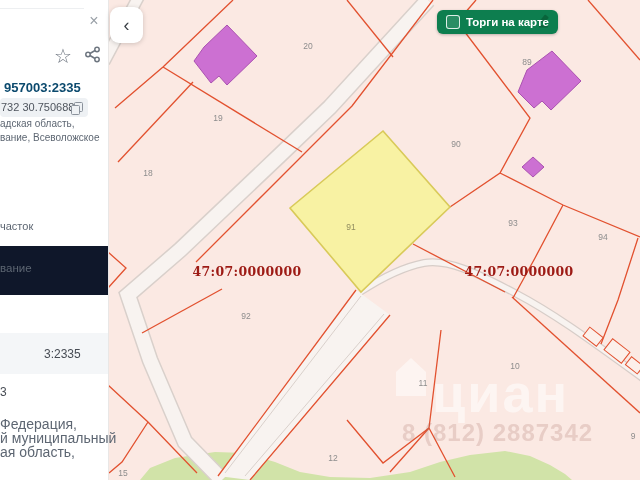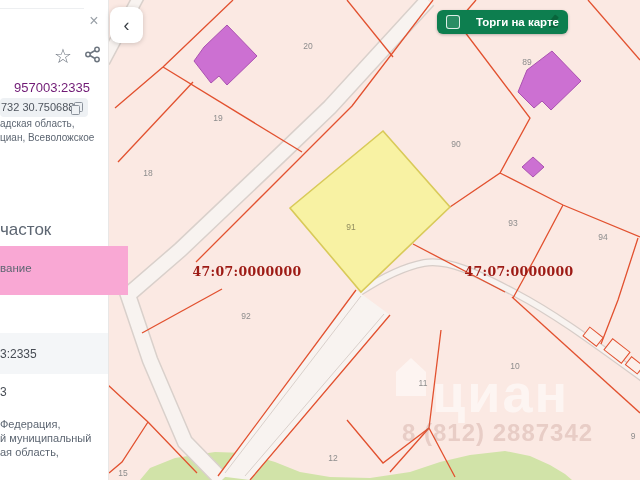--- a/index.html
+++ b/index.html
@@ -11,49 +11,49 @@
   #map-svg{position:absolute;left:0;top:0;}
 
   
   .sidebar{position:absolute;left:0;top:0;width:108px;height:480px;background:#ffffff;
            border-right:1px solid #e9e7e6;z-index:5;}
   .sb-divider{position:absolute;left:0;top:8px;width:84px;height:1px;background:#edeff1;}
   .sb-close{position:absolute;left:85px;top:12px;width:18px;height:18px;line-height:18px;
             text-align:center;font-size:16px;color:#9aa1a8;cursor:pointer;}
   .sb-star{position:absolute;left:54px;top:44px;font-size:20px;color:#6e7680;cursor:pointer;}
   .sb-share{position:absolute;left:84px;top:46px;cursor:pointer;}
-  .sb-title{position:absolute;left:14px;top:80px;font-size:13px;font-weight:normal;color:#701a75;
+  .sb-title{position:absolute;left:4px;top:80px;font-size:13px;font-weight:bold;color:#0c4a6e;
             white-space:nowrap;}
   .sb-chip{position:absolute;left:0;top:98px;width:88px;height:19px;background:#eef1f4;
            border-radius:4px;cursor:pointer;}
   .sb-chip-txt{position:absolute;left:1px;top:3px;font-size:11px;color:#4f555e;white-space:nowrap;}
   .copy-ic{position:absolute;left:74px;top:4px;width:7px;height:8px;border:1.3px solid #8b929c;
            border-radius:1.5px;}
   .copy-ic::before{content:"";position:absolute;left:-4px;top:2px;width:7px;height:8px;
            border:1.3px solid #8b929c;border-radius:1.5px;background:#eef1f4;}
   .sb-addr{position:absolute;left:0;top:117px;font-size:10px;line-height:14px;color:#5d6672;
            white-space:nowrap;}
-  .sb-row1{position:absolute;left:0;top:220px;font-size:17px;color:#5d6672;white-space:nowrap;}
-  .sb-band1{position:absolute;left:0;top:246px;width:128px;height:49px;background:#f9a8d4;}
+  .sb-row1{position:absolute;left:0;top:220px;font-size:11px;color:#5d6672;white-space:nowrap;}
+  .sb-band1{position:absolute;left:0;top:246px;width:108px;height:49px;background:#0f172a;}
   .sb-band1 span{position:absolute;left:0;top:16px;font-size:11.5px;color:#5d6672;white-space:nowrap;}
   .sb-band2{position:absolute;left:0;top:333px;width:108px;height:41px;background:#f4f6f8;}
-  .sb-band2 span{position:absolute;left:0;top:14px;font-size:12px;color:#474c54;white-space:nowrap;}
+  .sb-band2 span{position:absolute;left:0;top:14px;font-size:12px;color:#474c54;white-space:nowrap;padding-left:44px;}
   .sb-row3{position:absolute;left:0;top:385px;font-size:12px;color:#474c54;white-space:nowrap;}
-  .sb-addr2{position:absolute;left:0;top:417px;font-size:11px;line-height:14px;color:#5d6672;
+  .sb-addr2{position:absolute;left:0;top:417px;font-size:14px;line-height:14px;color:#5d6672;
             white-space:nowrap;}
 
   
   .collapse-btn{position:absolute;left:110px;top:7px;width:33px;height:36px;background:#fff;
       border-radius:9px;box-shadow:0 1px 5px rgba(0,0,0,.18);z-index:6;cursor:pointer;
       display:flex;align-items:center;justify-content:center;font-size:18px;color:#3a3f45;}
 
   
   .torgi-btn{position:absolute;left:437px;top:10px;height:24px;z-index:6;cursor:pointer;
       background:linear-gradient(#0e video8a57,#0c7448);
-      background:#0d7e4f;border-radius:6px;display:flex;align-items:center;gap:16px;
+      background:#0d7e4f;border-radius:6px;display:flex;align-items:center;gap:6px;
       padding:0 9px;box-shadow:0 1px 3px rgba(0,0,0,.25);overflow:hidden;}
   .torgi-check{width:12px;height:12px;border:1.5px solid rgba(255,255,255,.85);border-radius:3px;
       background:rgba(255,255,255,.12);flex:0 0 auto;}
   .torgi-label{font-size:11.5px;font-weight:600;color:#fff;white-space:nowrap;position:relative;z-index:2;}
   .torgi-gavel{position:absolute;right:6px;top:4px;z-index:1;opacity:.85;}
 </style>
 </head>
 <body>
 
 <div class="stage">
@@ -151,21 +151,21 @@
         <path d="M6,7.5 L11,4.5 M6,9.5 L11,12.5"></path>
       </svg>
     </div>
     <div class="sb-title">957003:2335</div>
     <div class="sb-chip">
       <span class="sb-chip-txt">732 30.750688</span>
       <span class="copy-ic"></span>
     </div>
     <div class="sb-addr">
       <div>адская область,</div>
-      <div>циан, Всеволожское</div>
+      <div>вание, Всеволожское</div>
     </div>
     <div class="sb-row1">часток</div>
     <div class="sb-band1">
       <span>вание</span>
     </div>
     <div class="sb-band2">
       <span>3:2335</span>
     </div>
     <div class="sb-row3">3</div>
     <div class="sb-addr2">

